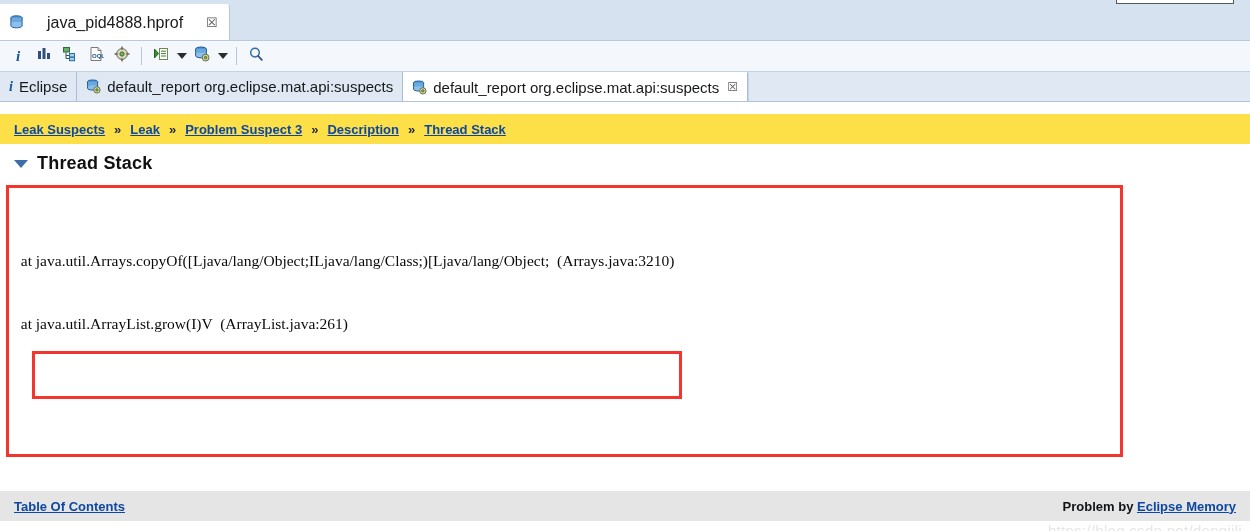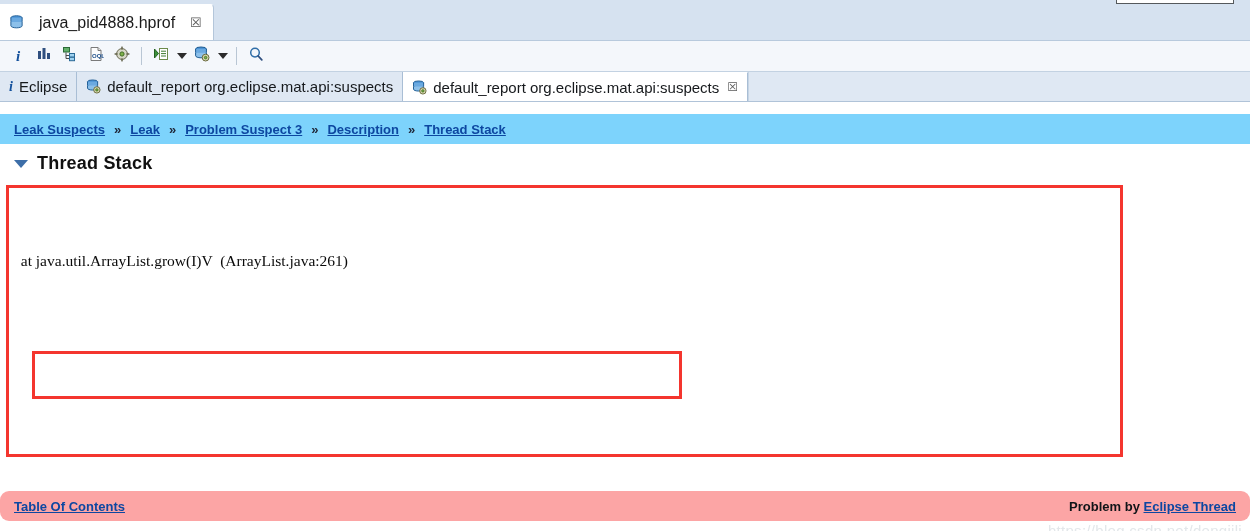--- a/index.html
+++ b/index.html
@@ -32,21 +32,21 @@
     background: #ffffff;
     box-sizing: border-box;
   }
   .editor-tab {
     position: absolute;
     left: 0;
     top: 4px;
     height: 36px;
     display: flex;
     align-items: center;
-    gap: 15px;
+    gap: 23px;
     padding: 0 11px 0 9px;
     background: #ffffff;
     border-top: 1px solid #ffffff;
     border-right: 1px solid #b4c6da;
     border-top-right-radius: 4px;
     box-sizing: border-box;
   }
   .editor-tab-title {
     font-size: 16px;
     color: #1a1a1a;
@@ -143,21 +143,21 @@
   }
 
   
   .report {
     position: relative;
     background: #ffffff;
     height: 429px;
     box-sizing: border-box;
   }
   .breadcrumb {
-    background: #7dd3fc;
+    background: #fde047;
     height: 30px;
     display: flex;
     align-items: center;
     gap: 9px;
     padding-left: 14px;
     font-size: 13px;
     box-sizing: border-box;
     margin-top: 12px;
   }
   .breadcrumb a {
@@ -230,28 +230,27 @@
     white-space: pre;
   }
   .stack-line { white-space: pre; }
 
   
   .footer {
     position: absolute;
     left: 0; right: 0;
     bottom: 22px;
     height: 30px;
-    background: #fca5a5;
+    background: #e5e5e5;
     display: flex;
     align-items: center;
     justify-content: space-between;
     padding: 0 14px;
     font-size: 13px;
     box-sizing: border-box;
-    border-radius: 9px;
   }
   .footer a {
     color: #0d47a1;
     font-weight: bold;
     text-decoration: underline;
     cursor: pointer;
   }
   .footer-right {
     font-size: 13px;
     color: #101418;
@@ -444,28 +443,29 @@
   <div class="section-header">
     <span class="twisty"></span>
     <span class="section-title">Thread Stack</span>
   </div>
 
   <div class="stack-wrap">
     <div class="red-outer"></div>
     <div class="red-inner"></div>
 
     <div class="stack-lines">
+      <div class="stack-line">  at java.util.Arrays.copyOf([Ljava/lang/Object;ILjava/lang/Class;)[Ljava/lang/Object;  (Arrays.java:3210)</div>
       <div class="stack-line">  at java.util.ArrayList.grow(I)V  (ArrayList.java:261)</div>
       
       
       
       
       
     </div>
   </div>
 
   <div class="footer">
     <a>Table Of Contents</a>
-    <span class="footer-right"><span>Problem by </span><a>Eclipse Thread</a></span>
+    <span class="footer-right"><span>Problem by </span><a>Eclipse Memory</a></span>
   </div>
 
   <div class="watermark">https://blog.csdn.net/dengjili</div>
 </div>
 
 </body></html>

